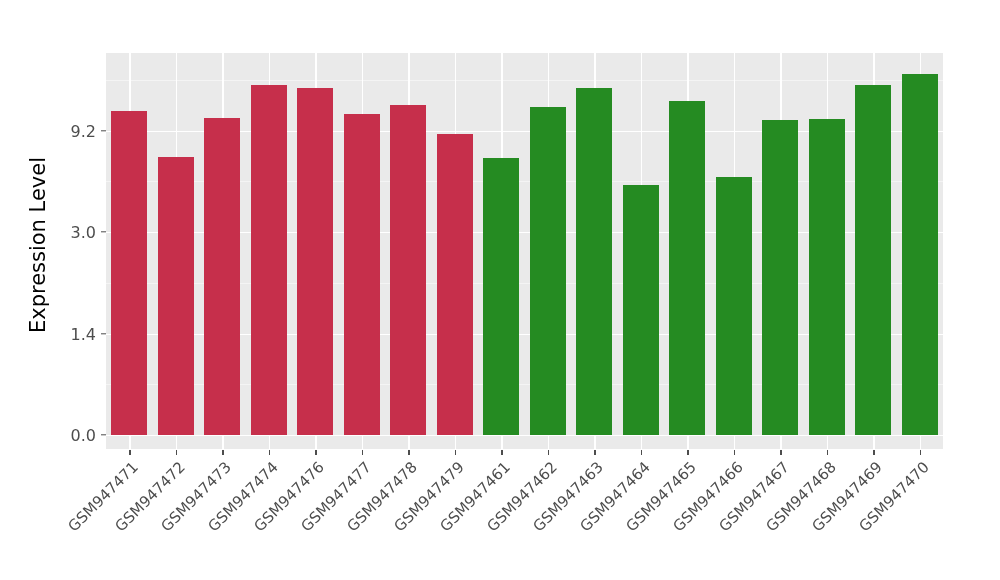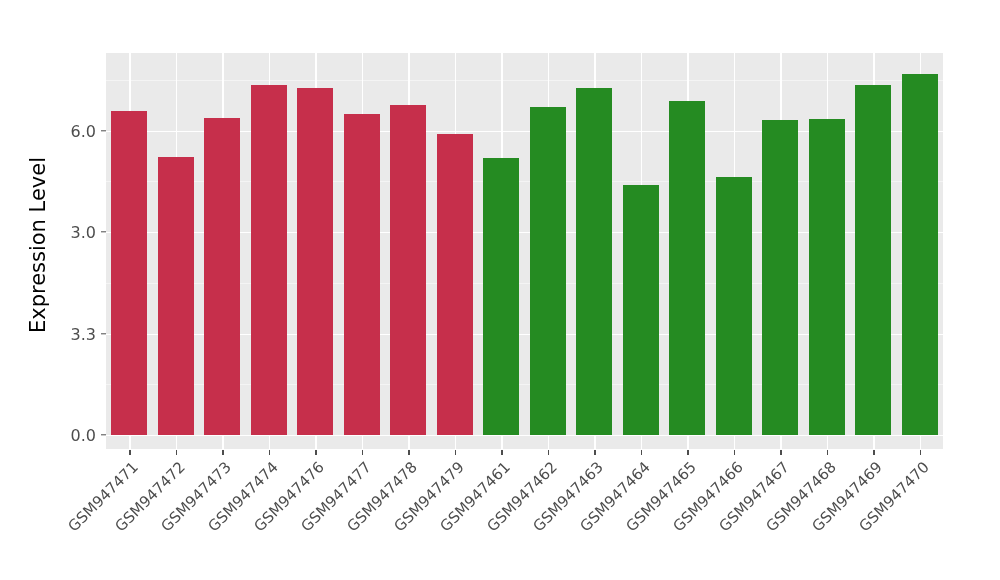--- a/index.html
+++ b/index.html
@@ -185,25 +185,25 @@
         <div class="bar" title="GSM947467: 7.75" style="left: 656.115px; width: 36.27px; height: 314.65px; background: rgb(37, 139, 34);"></div>
         <div class="bar" title="GSM947468: 7.79" style="left: 702.615px; width: 36.27px; height: 316.274px; background: rgb(37, 139, 34);"></div>
         <div class="bar" title="GSM947469: 8.61" style="left: 749.115px; width: 36.27px; height: 349.566px; background: rgb(37, 139, 34);"></div>
         <div class="bar" title="GSM947470: 8.88" style="left: 795.615px; width: 36.27px; height: 360.528px; background: rgb(37, 139, 34);"></div>
       </div>
   </div>
 
   <div class="y-ticks-wrap" id="y-ticks">
       <div class="y-tick-label" style="top: 435px;">0.0</div>
       <div class="y-tick-mark" style="top: 435px;"></div>
-      <div class="y-tick-label" style="top: 333.5px;">3.3</div>
+      <div class="y-tick-label" style="top: 333.5px;">1.4</div>
       <div class="y-tick-mark" style="top: 333.5px;"></div>
       <div class="y-tick-label" style="top: 232px;">3.0</div>
       <div class="y-tick-mark" style="top: 232px;"></div>
-      <div class="y-tick-label" style="top: 130.5px;">6.0</div>
+      <div class="y-tick-label" style="top: 130.5px;">9.2</div>
       <div class="y-tick-mark" style="top: 130.5px;"></div>
     </div>
 
   <div id="x-ticks">
       <div class="x-tick-mark" style="left: 129.25px;"></div>
       <div class="x-tick-label" style="left: 9.25px; width: 120px;">GSM947471</div>
       <div class="x-tick-mark" style="left: 175.75px;"></div>
       <div class="x-tick-label" style="left: 55.75px; width: 120px;">GSM947472</div>
       <div class="x-tick-mark" style="left: 222.25px;"></div>
       <div class="x-tick-label" style="left: 102.25px; width: 120px;">GSM947473</div>

